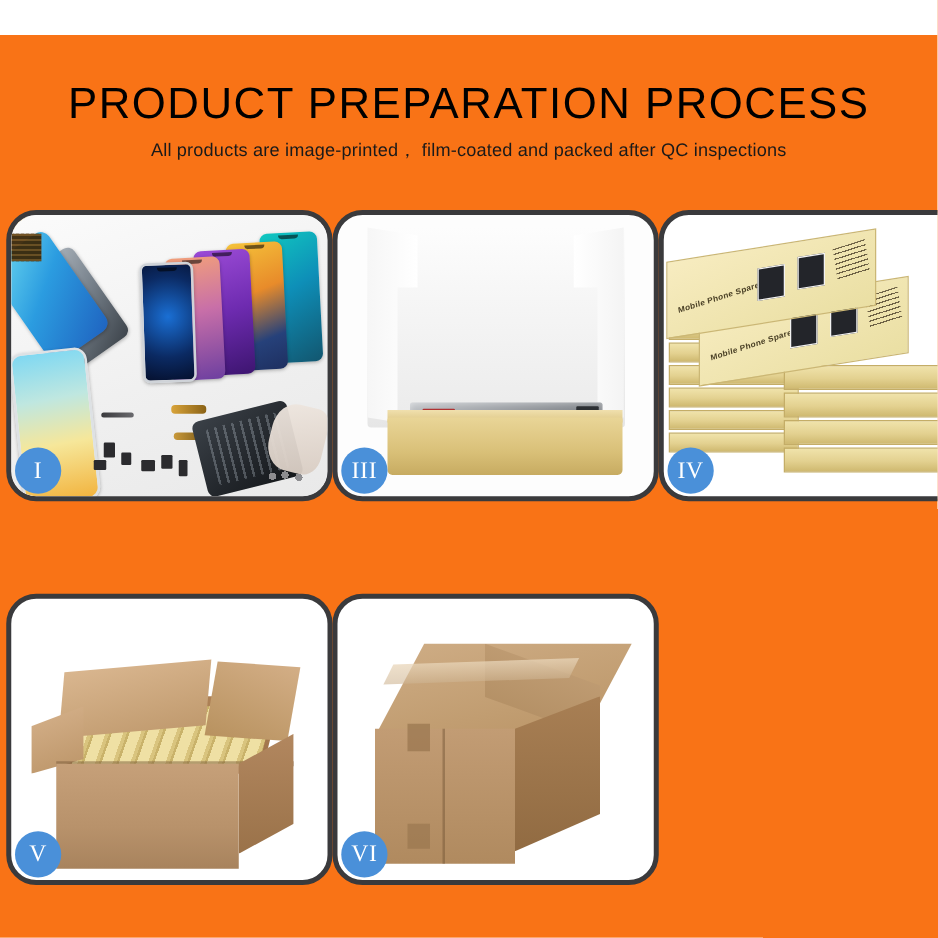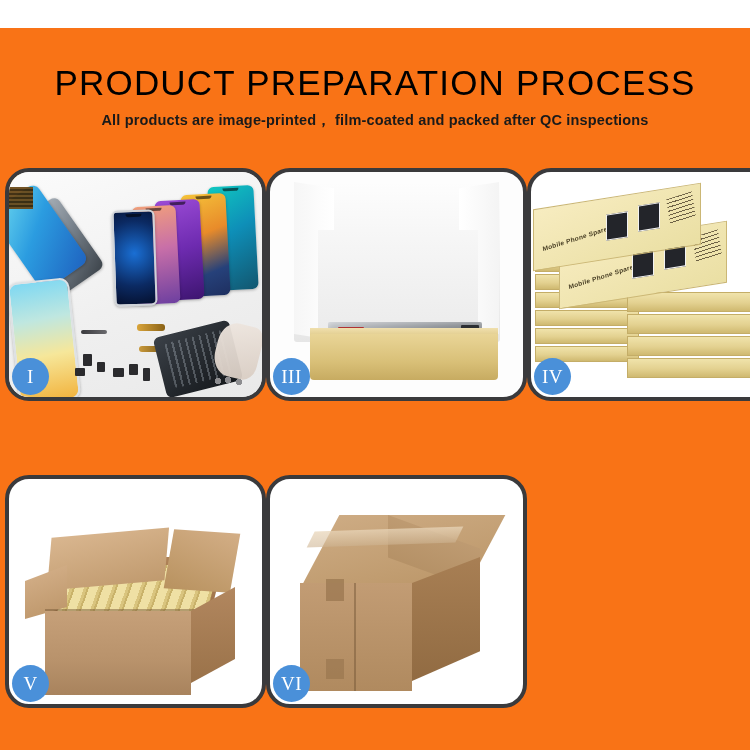--- a/index.html
+++ b/index.html
@@ -36,21 +36,21 @@
     letter-spacing: 1.2px;
     color: #000000;
     line-height: 42px;
     white-space: nowrap;
   }
 
   .page-subtitle {
     margin-top: 7px;
     font-family: "Liberation Sans", sans-serif;
     font-size: 14.5px;
-    font-weight: 700;
+    font-weight: 400;
     color: #1a1a1a;
     letter-spacing: 0.15px;
     white-space: nowrap;
   }
 
   
   .grid {
     position: absolute;
     top: 140px;
     left: 5px;

